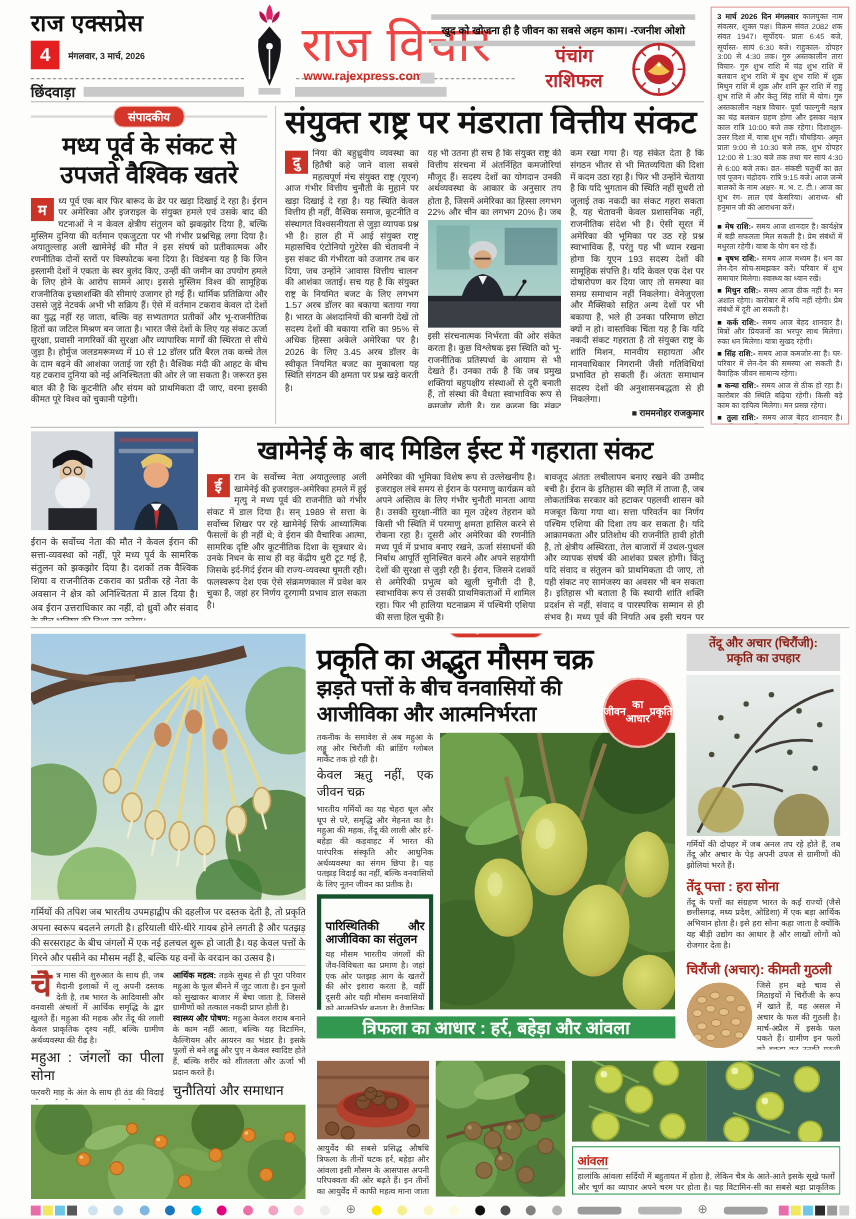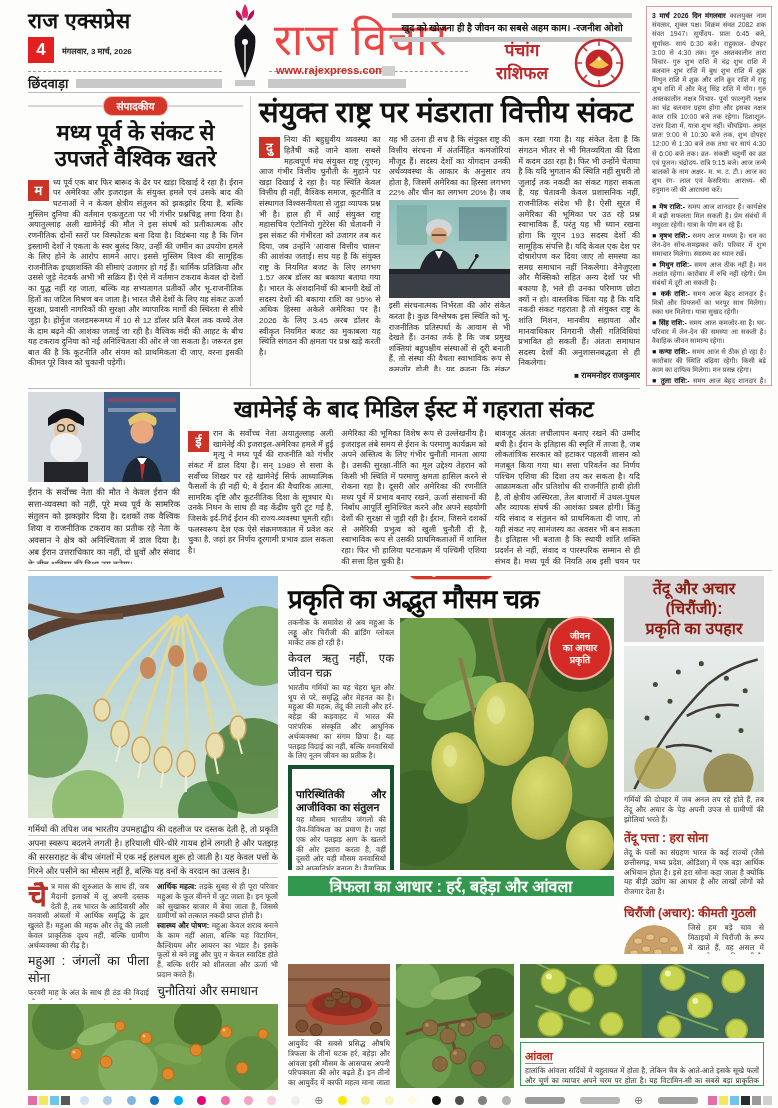--- a/index.html
+++ b/index.html
@@ -71,29 +71,29 @@
 .ruled-caption{font-size:8.5px;line-height:14px;text-align:justify;color:#262626;height:56px;overflow:hidden;
   background:repeating-linear-gradient(to bottom,transparent 0 13px,#c9c9c9 13px 14px)}
 .two-col{display:flex;gap:8px;height:118px;overflow:hidden}
 .two-col>div{flex:1;overflow:hidden}
 .subhead-black{font-size:12.5px;font-weight:normal;color:#141414;margin:3px 0 2px}
 .inline-b{font-weight:bold;color:#141414}
 .nat-tab{position:absolute;left:50%;top:-16px;transform:translateX(-50%);z-index:4}
 .nat-headline{font-size:26px;font-weight:900;letter-spacing:-.5px;color:#0d0d0d;margin-top:10px;line-height:1.05}
 .nat-subhead{font-size:19px;font-weight:800;color:#141414;line-height:1.18;width:252px;margin-top:3px}
 .badge{position:absolute;right:2px;top:40px;width:64px;height:64px;border-radius:50%;background:#d42b26;
-  color:#fff;display:flex;flex-direction:column;align-items:center;justify-content:center;
+  color:#fff;display:flex;flex-direction:row;align-items:center;justify-content:center;
   font-size:9.5px;font-weight:bold;line-height:1.25;text-align:center;border:2px solid #f0b7ad}
 .nat-row{display:flex;gap:6px;margin-top:5px;height:252px;overflow:hidden}
 .nat-textcol{width:106px;flex:none;overflow:hidden}
 .eco-box{border:4px solid #14532d;padding:19px 4px;margin-top:4px}
 .eco-title{font-size:10.5px;font-weight:bold;line-height:1.2;color:#141414;margin-bottom:2px}
 .green-band{margin-top:6px;height:20px;background:#33984f;color:#fff;font-size:16px;font-weight:bold;
   display:flex;align-items:center;justify-content:center}
-.rc-header{background:#d9d9d9;color:#8c1d12;font-size:16px;font-weight:bold;text-align:center;
+.rc-header{background:#d9d9d9;color:#8c1d12;font-size:11px;font-weight:bold;text-align:center;
   line-height:1.25;padding:3px 2px}
 .rc-sub{font-size:12px;font-weight:bold;color:#a8241a;margin:4px 0 2px}
 .small-text{font-size:7.4px;line-height:1.32;text-align:justify;color:#2f2f2f}
 .chir-wrap{overflow:hidden}
 .chir-photo{float:left;width:60px;height:60px;border-radius:50%;overflow:hidden;margin:2px 4px 2px 0}
 .harr-title{font-size:12px;font-weight:bold;color:#c22217;line-height:1.15;margin-bottom:2px}
 .amla-box{border:1.5px solid #2f9e57;padding:3px 4px;margin-top:4px;height:44px;overflow:hidden}
 .amla-title{font-size:11px;font-weight:bold;color:#c22217;border-bottom:1px solid #888;display:inline-block;margin-bottom:2px}
 
 .strip{position:absolute;left:28px;top:1094px;width:744px;height:12px;display:flex;align-items:center;gap:10px}
@@ -374,20 +374,23 @@
               <circle cx="116" cy="32" r="1.6"></circle>
               <circle cx="196" cy="26" r="1.6"></circle>
             </g>
         </svg>
       </div>
     </div>
 
     <div class="b-center">
       <div class="nat-tab"><span class="red-pill">प्राकृतिक उपहार</span></div>
       <div class="nat-headline">प्रकृति का अद्भुत मौसम चक्र</div>
+      <div class="nat-subhead">
+        <span>झड़ते पत्तों के बीच वनवासियों की</span><br><span>आजीविका और आत्मनिर्भरता</span>
+      </div>
       <div class="badge">
         <span>जीवन</span>
           <span>का आधार</span>
           <span>प्रकृति</span>
       </div>
       <div class="nat-row">
         <div class="nat-textcol small-text">
           <span>तकनीक के समावेश से अब महुआ के लड्डू और चिरौंजी की ब्रांडिंग ग्लोबल मार्केट तक हो रही है।</span>
           <div class="subhead-black" style="font-size:11.5px">केवल ऋतु नहीं, एक जीवन चक्र</div>
           <span>भारतीय गर्मियों का यह चेहरा धूल और धूप से परे, समृद्धि और मेहनत का है। महुआ की महक, तेंदू की लाली और हर्र-बहेड़ा की कड़वाहट में भारत की पारंपरिक संस्कृति और आधुनिक अर्थव्यवस्था का संगम छिपा है। यह पतझड़ विदाई का नहीं, बल्कि वनवासियों के लिए नूतन जीवन का प्रतीक है।</span>

